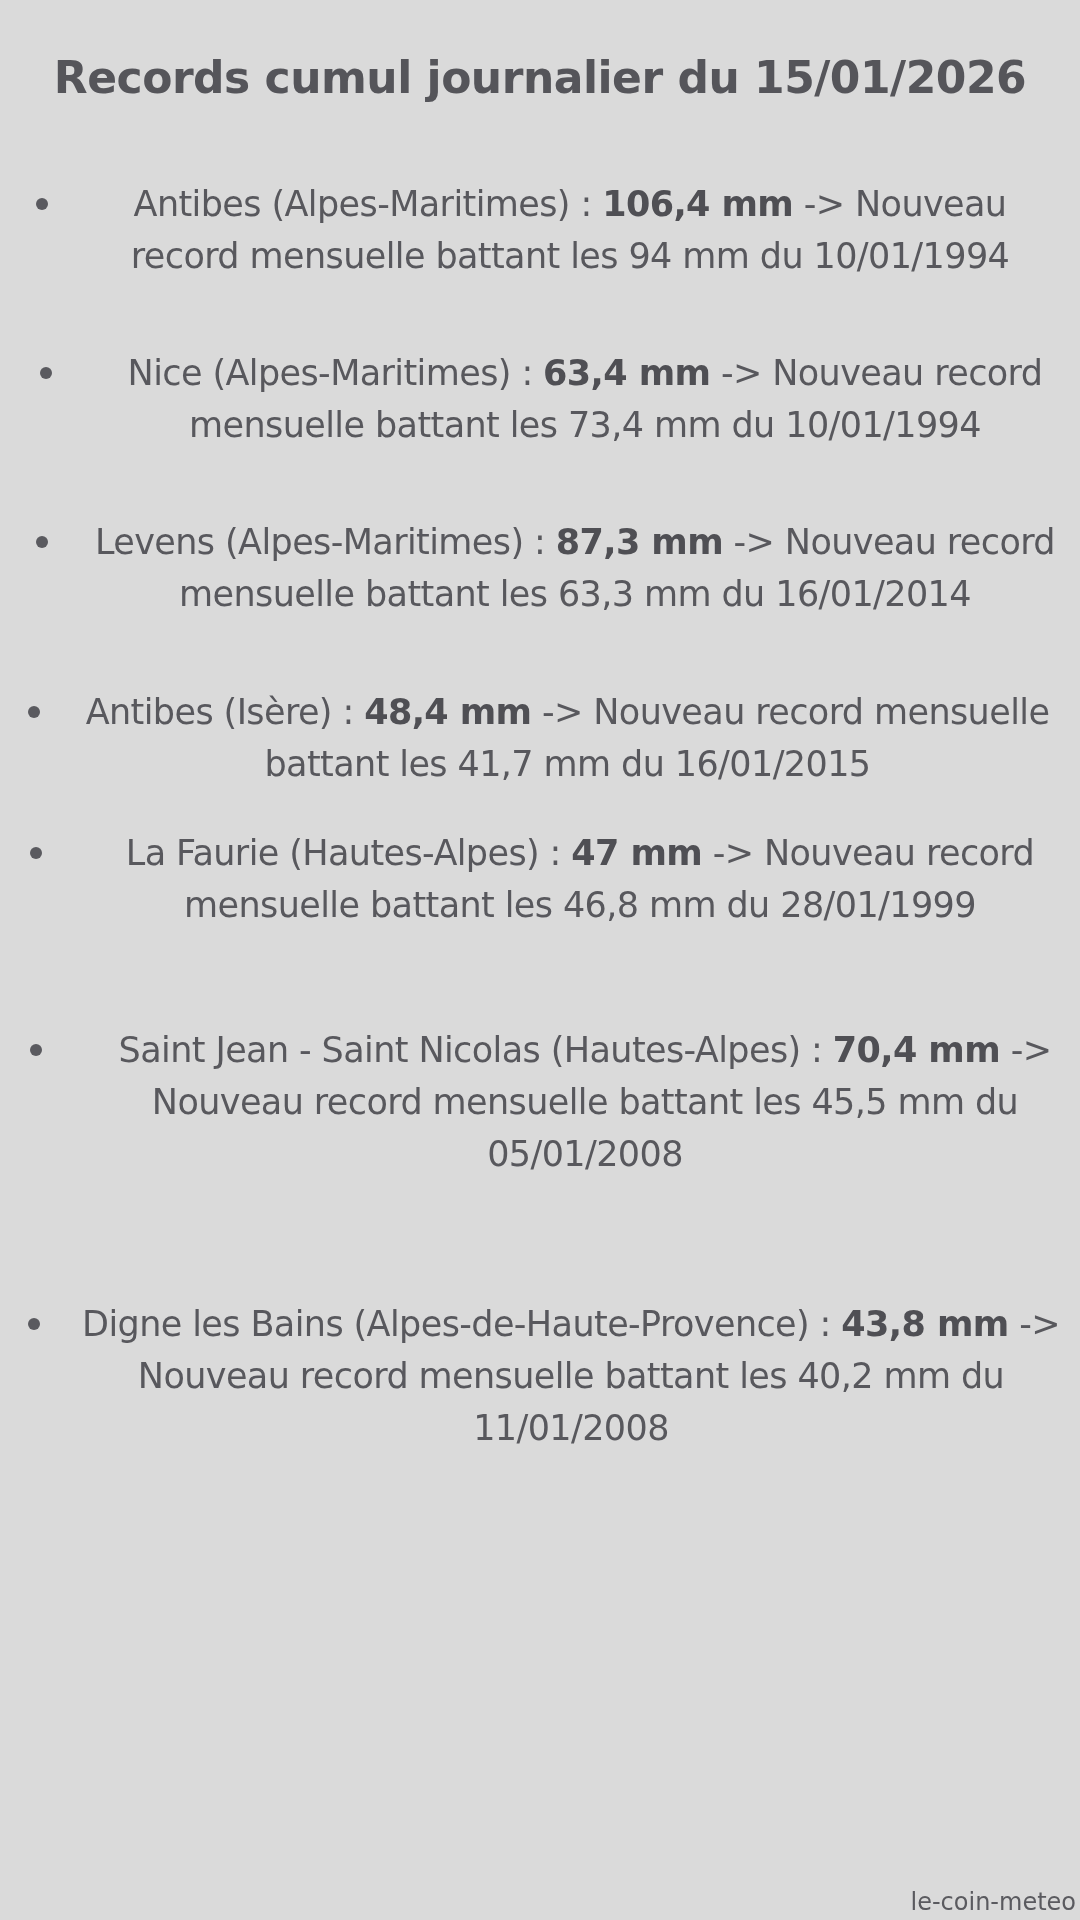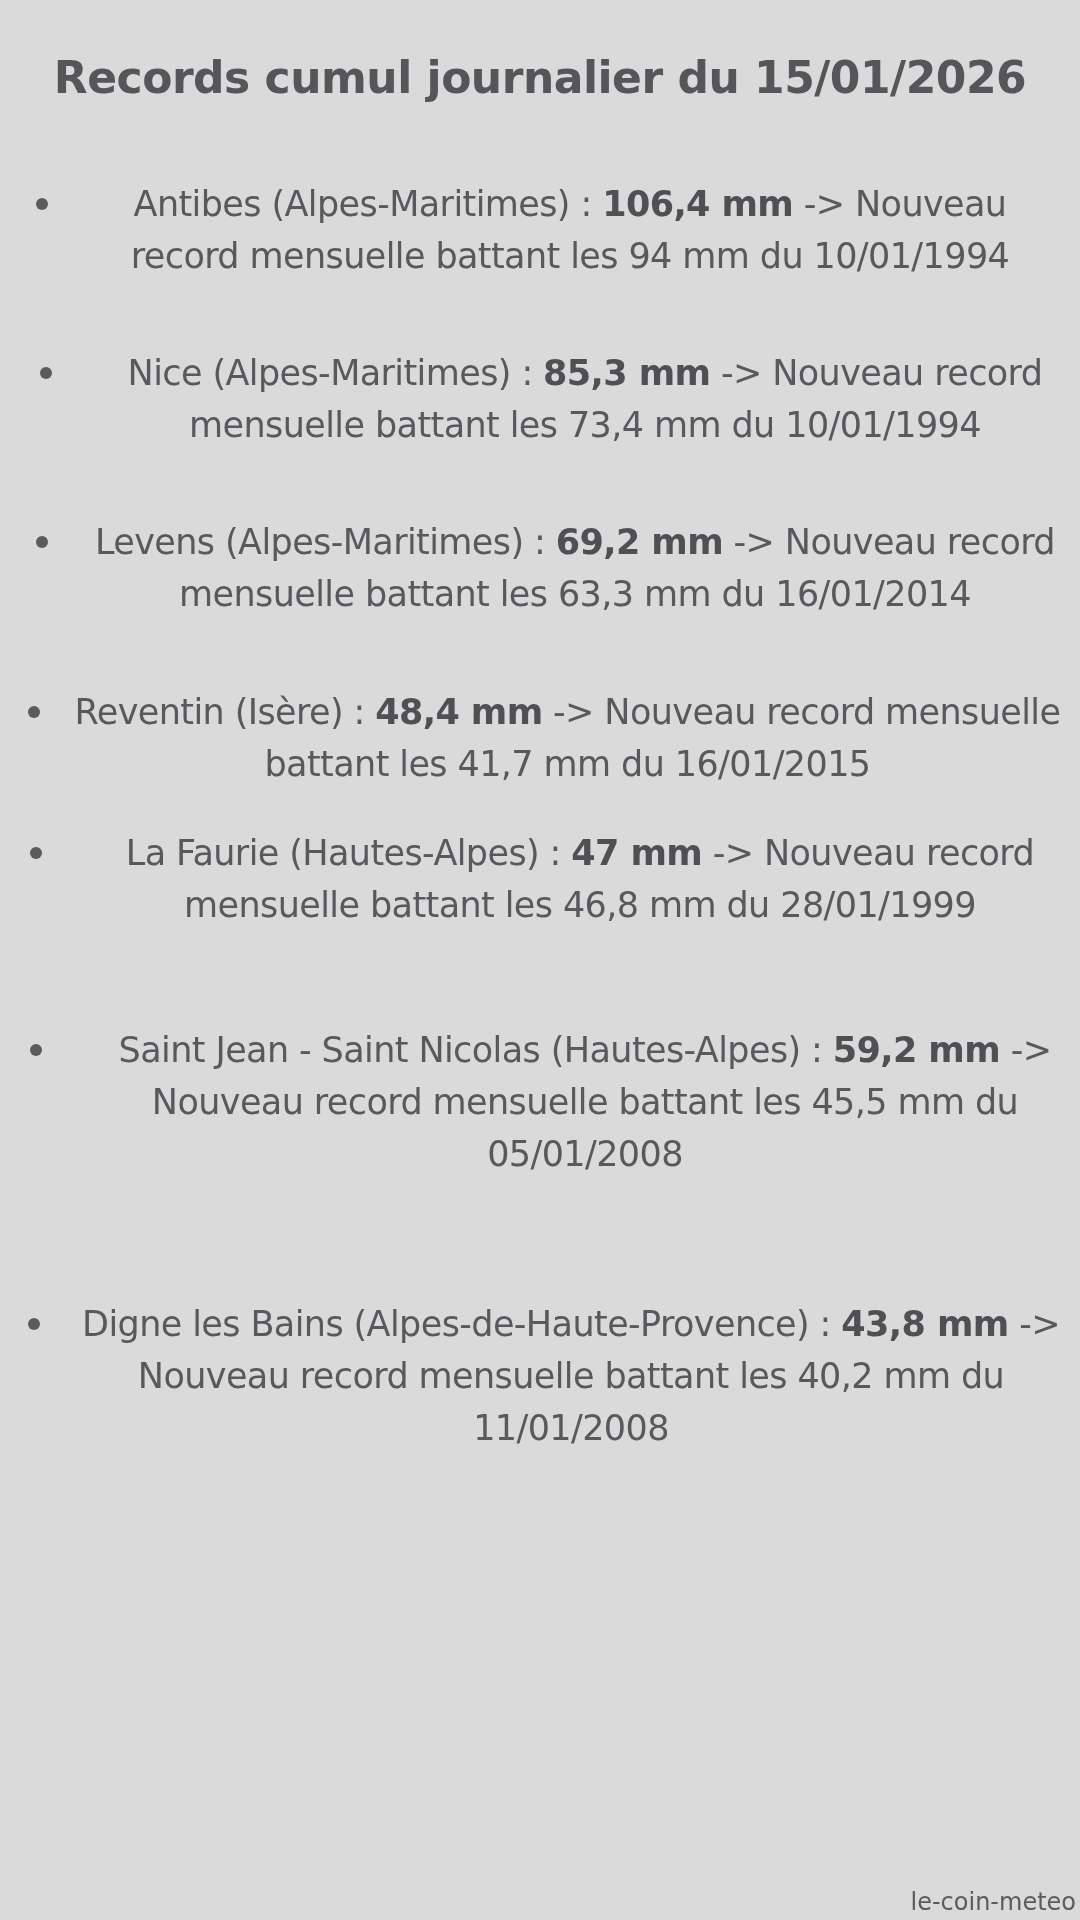--- a/index.html
+++ b/index.html
@@ -69,37 +69,37 @@
 
 <h1 class="title">Records cumul journalier du 15/01/2026</h1>
 
 <ul class="records">
   <li class="record" style="top:178px;">
     <span class="bullet" style="left:36px; top:20px;"></span>
     <span class="text" style="width:990px; padding-left:60px;"><span>Antibes (Alpes-Maritimes) : </span><b>106,4 mm</b><span> -&gt; Nouveau record mensuelle battant les 94 mm du 10/01/1994</span></span>
   </li>
   <li class="record" style="top:347px;">
     <span class="bullet" style="left:40px; top:20px;"></span>
-    <span class="text" style="width:950px; padding-left:90px;"><span>Nice (Alpes-Maritimes) : </span><b>85,3 mm</b><span> -&gt; Nouveau record mensuelle battant les 73,4 mm du 10/01/1994</span></span>
+    <span class="text" style="width:950px; padding-left:90px;"><span>Nice (Alpes-Maritimes) : </span><b>63,4 mm</b><span> -&gt; Nouveau record mensuelle battant les 73,4 mm du 10/01/1994</span></span>
   </li>
   <li class="record" style="top:516px;">
     <span class="bullet" style="left:36px; top:20px;"></span>
-    <span class="text" style="width:980px; padding-left:70px;"><span>Levens (Alpes-Maritimes) : </span><b>69,2 mm</b><span> -&gt; Nouveau record mensuelle battant les 63,3 mm du 16/01/2014</span></span>
+    <span class="text" style="width:980px; padding-left:70px;"><span>Levens (Alpes-Maritimes) : </span><b>87,3 mm</b><span> -&gt; Nouveau record mensuelle battant les 63,3 mm du 16/01/2014</span></span>
   </li>
   <li class="record" style="top:686px;">
     <span class="bullet" style="left:28px; top:20px;"></span>
-    <span class="text" style="width:1000px; padding-left:55px;"><span>Reventin (Isère) : </span><b>48,4 mm</b><span> -&gt; Nouveau record mensuelle battant les 41,7 mm du 16/01/2015</span></span>
+    <span class="text" style="width:1000px; padding-left:55px;"><span>Antibes (Isère) : </span><b>48,4 mm</b><span> -&gt; Nouveau record mensuelle battant les 41,7 mm du 16/01/2015</span></span>
   </li>
   <li class="record" style="top:827px;">
     <span class="bullet" style="left:30px; top:20px;"></span>
     <span class="text" style="width:960px; padding-left:80px;"><span>La Faurie (Hautes-Alpes) : </span><b>47 mm</b><span> -&gt; Nouveau record mensuelle battant les 46,8 mm du 28/01/1999</span></span>
   </li>
   <li class="record" style="top:1024px;">
     <span class="bullet" style="left:30px; top:20px;"></span>
-    <span class="text" style="width:950px; padding-left:90px;"><span>Saint Jean - Saint Nicolas (Hautes-Alpes) : </span><b>59,2 mm</b><span> -&gt; Nouveau record mensuelle battant les 45,5 mm du 05/01/2008</span></span>
+    <span class="text" style="width:950px; padding-left:90px;"><span>Saint Jean - Saint Nicolas (Hautes-Alpes) : </span><b>70,4 mm</b><span> -&gt; Nouveau record mensuelle battant les 45,5 mm du 05/01/2008</span></span>
   </li>
   <li class="record" style="top:1298px;">
     <span class="bullet" style="left:28px; top:20px;"></span>
     <span class="text" style="width:990px; padding-left:62px;"><span>Digne les Bains (Alpes-de-Haute-Provence) : </span><b>43,8 mm</b><span> -&gt; Nouveau record mensuelle battant les 40,2 mm du 11/01/2008</span></span>
   </li>
 </ul>
 
 <div class="footer">le-coin-meteo</div>
 
 </body></html>

